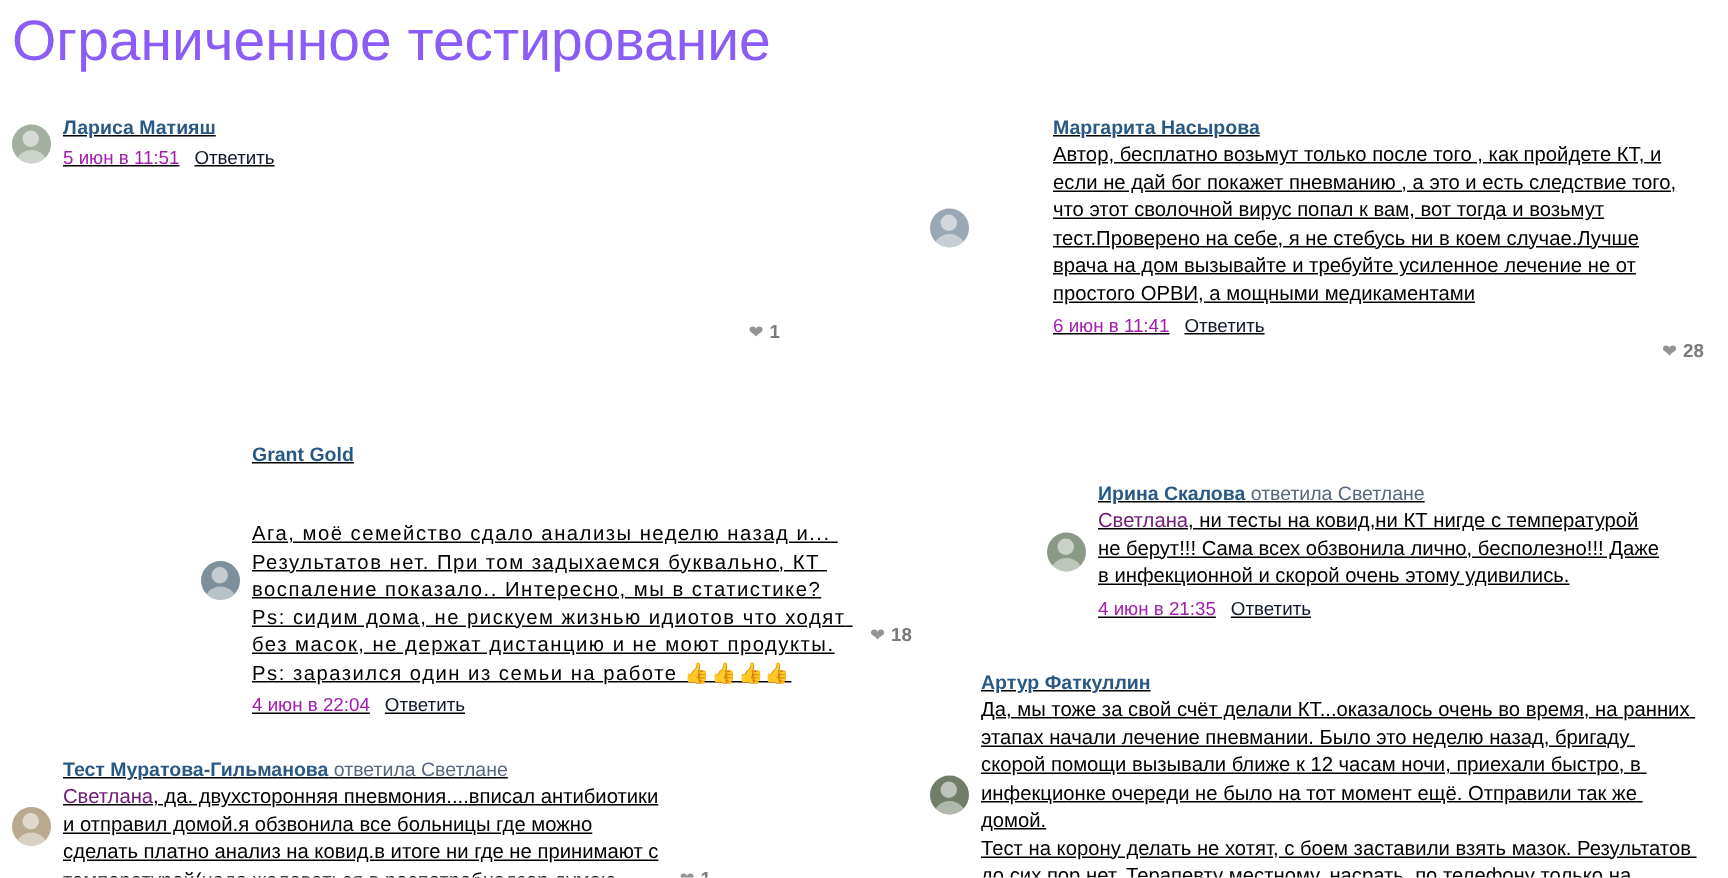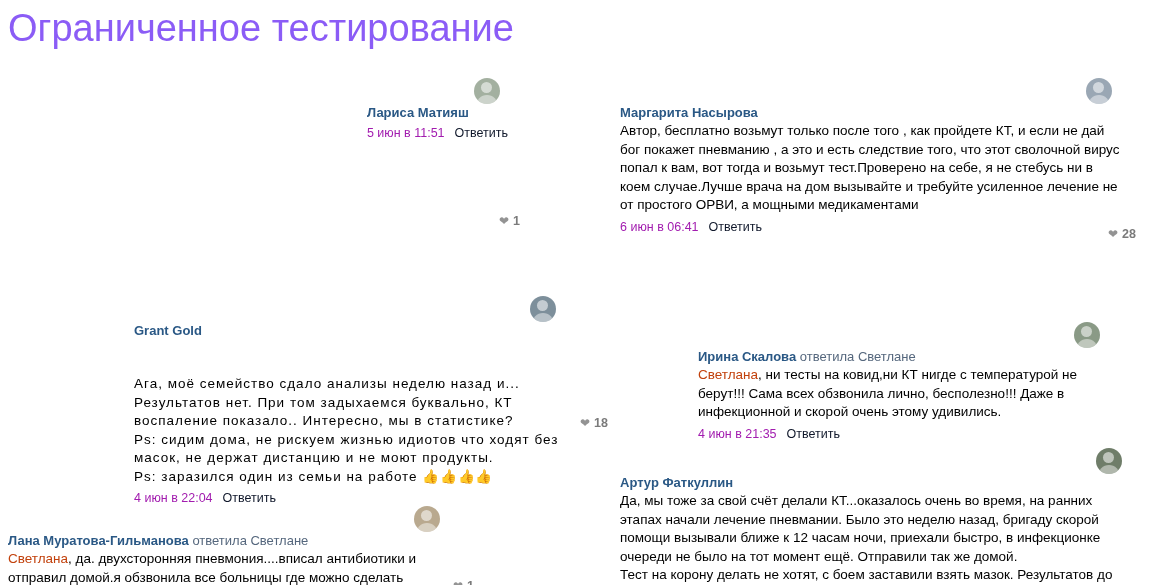--- a/index.html
+++ b/index.html
@@ -30,22 +30,23 @@
   }
   .col {
     position: relative;
   }
   .col-left { width: 612px; }
   .col-right { width: 540px; }
 
   .comment {
     position: absolute;
     display: flex;
-    flex-direction: column;
-    align-items: flex-end;
+    flex-direction: row;
+    align-items: center;
+    text-decoration: underline;
   }
   .avatar {
     width: 26px;
     height: 26px;
     border-radius: 50%;
     flex: 0 0 26px;
     margin-right: 8px;
     margin-top: 2px;
     background: #c7ced6;
     position: relative;
@@ -90,21 +91,21 @@
   .reply-to {
     color: #55677d;
     font-weight: normal;
   }
   .text {
     font-size: 13.5px;
     line-height: 18.5px;
     color: #000000;
   }
   .text .mention {
-    color: #c2410c;
+    color: #701a75;
   }
   .meta {
     margin-top: 4px;
     font-size: 12.5px;
     line-height: 16px;
     color: #939393;
     display: flex;
     align-items: center;
   }
   .date { color: #a21caf; }
@@ -173,45 +174,45 @@
     </div>
     <div class="likes" style="left:580px; top:362px;">
       <span class="heart">❤</span>
       <span class="like-count">18</span>
     </div>
 
     <div class="comment" style="left:8px; top:450px; width:440px;">
       <div class="avatar av-c"></div>
       <div class="body">
         <div class="name-line">
-          <span class="author">Лана Муратова-Гильманова</span>
+          <span class="author">Тест Муратова-Гильманова</span>
           <span class="reply-to">ответила Светлане</span>
         </div>
         <div class="text"><span class="mention">Светлана</span><span>, да. двухсторонняя пневмония....вписал антибиотики и отправил домой.я обзвонила все больницы где можно сделать платно анализ на ковид.в итоге ни где не принимают с температурой(надо жаловаться в роспотребнадзор думаю....</span></div>
 
       </div>
     </div>
     <div class="likes" style="left:453px; top:525px;">
       <span class="heart">❤</span>
       <span class="like-count">1</span>
     </div>
 
   </div>
 
   <div class="col col-right">
 
-    <div class="comment" style="left:8px; top:22px; width:500px;">
+    <div class="comment" style="left:8px; top:22px; width:500px;gap:48px;">
       <div class="avatar av-d"></div>
       <div class="body">
         <div class="name-line">
           <span class="author">Маргарита Насырова</span>
         </div>
         <div class="text">Автор, бесплатно возьмут только после того , как пройдете КТ, и если не дай бог покажет пневманию , а это и есть следствие того, что этот сволочной вирус попал к вам, вот тогда и возьмут тест.Проверено на себе, я не стебусь ни в коем случае.Лучше врача на дом вызывайте и требуйте усиленное лечение не от простого ОРВИ, а мощными медикаментами</div>
         <div class="meta">
-          <span class="date">6 июн в 06:41</span>
+          <span class="date">6 июн в 11:41</span>
           <span class="reply-link">Ответить</span>
         </div>
       </div>
     </div>
     <div class="likes" style="left:496px; top:173px;">
       <span class="heart">❤</span>
       <span class="like-count">28</span>
     </div>
 
     <div class="comment" style="left:86px; top:266px; width:410px;">

